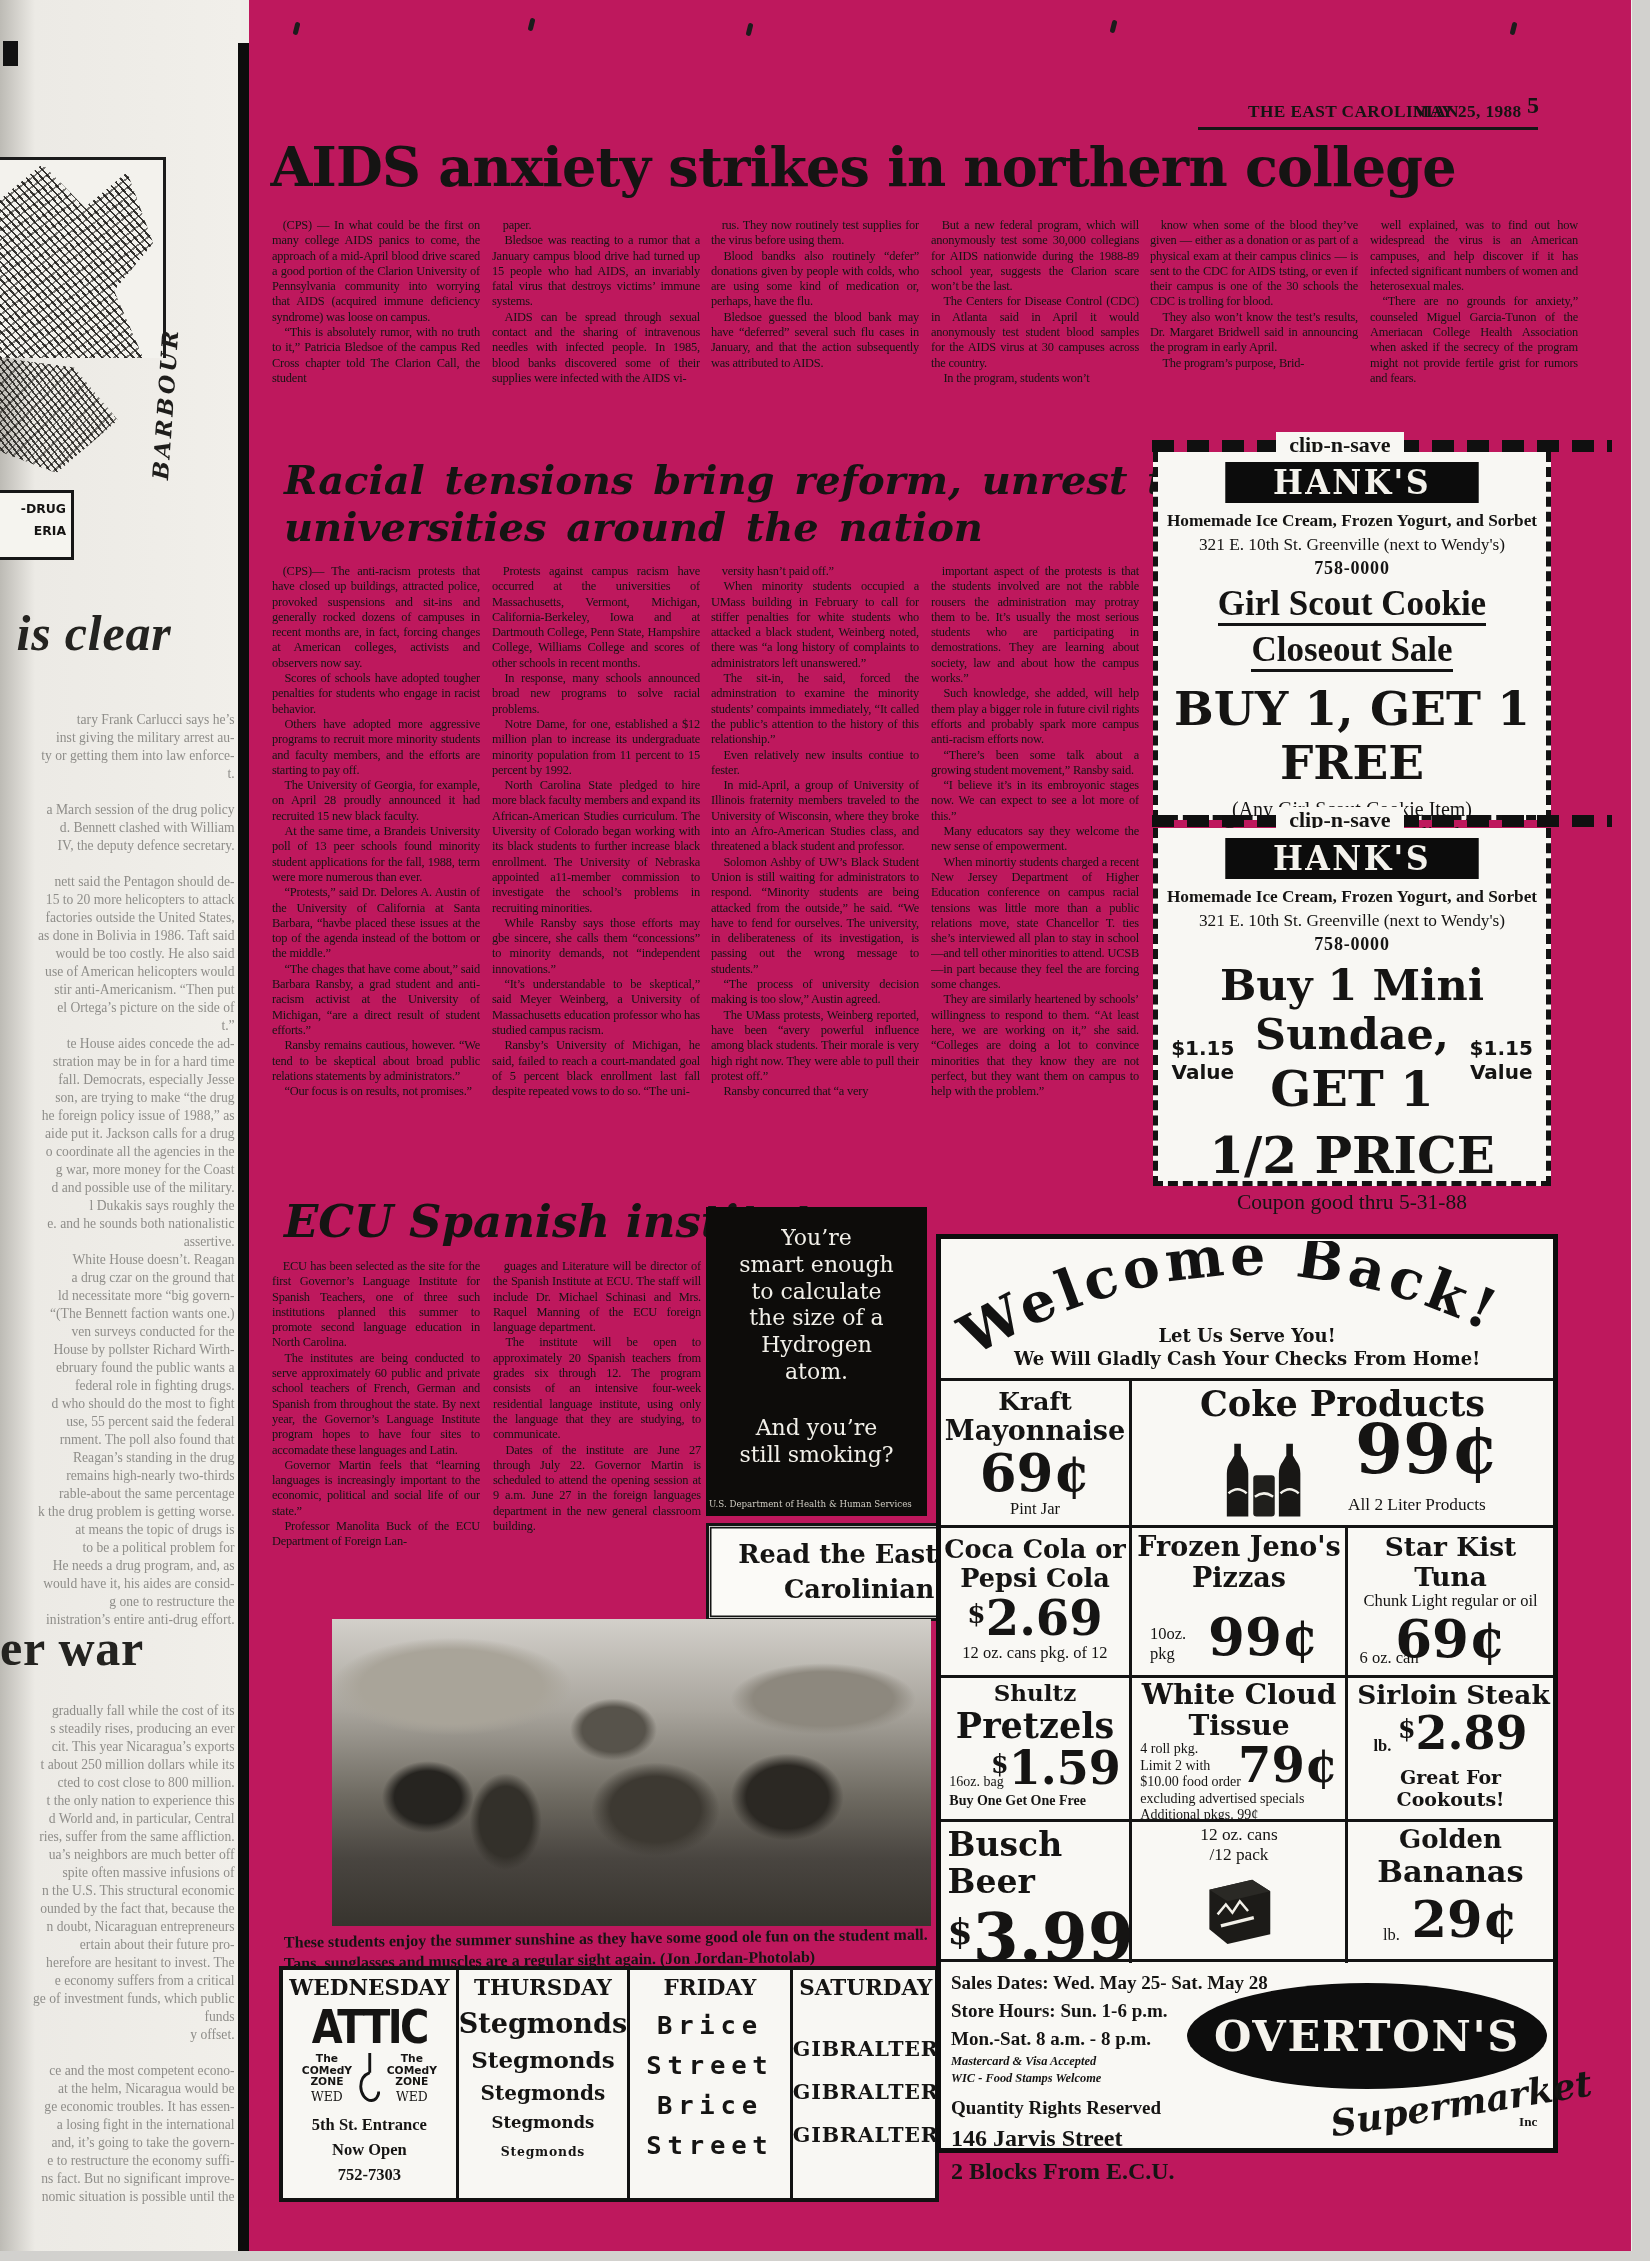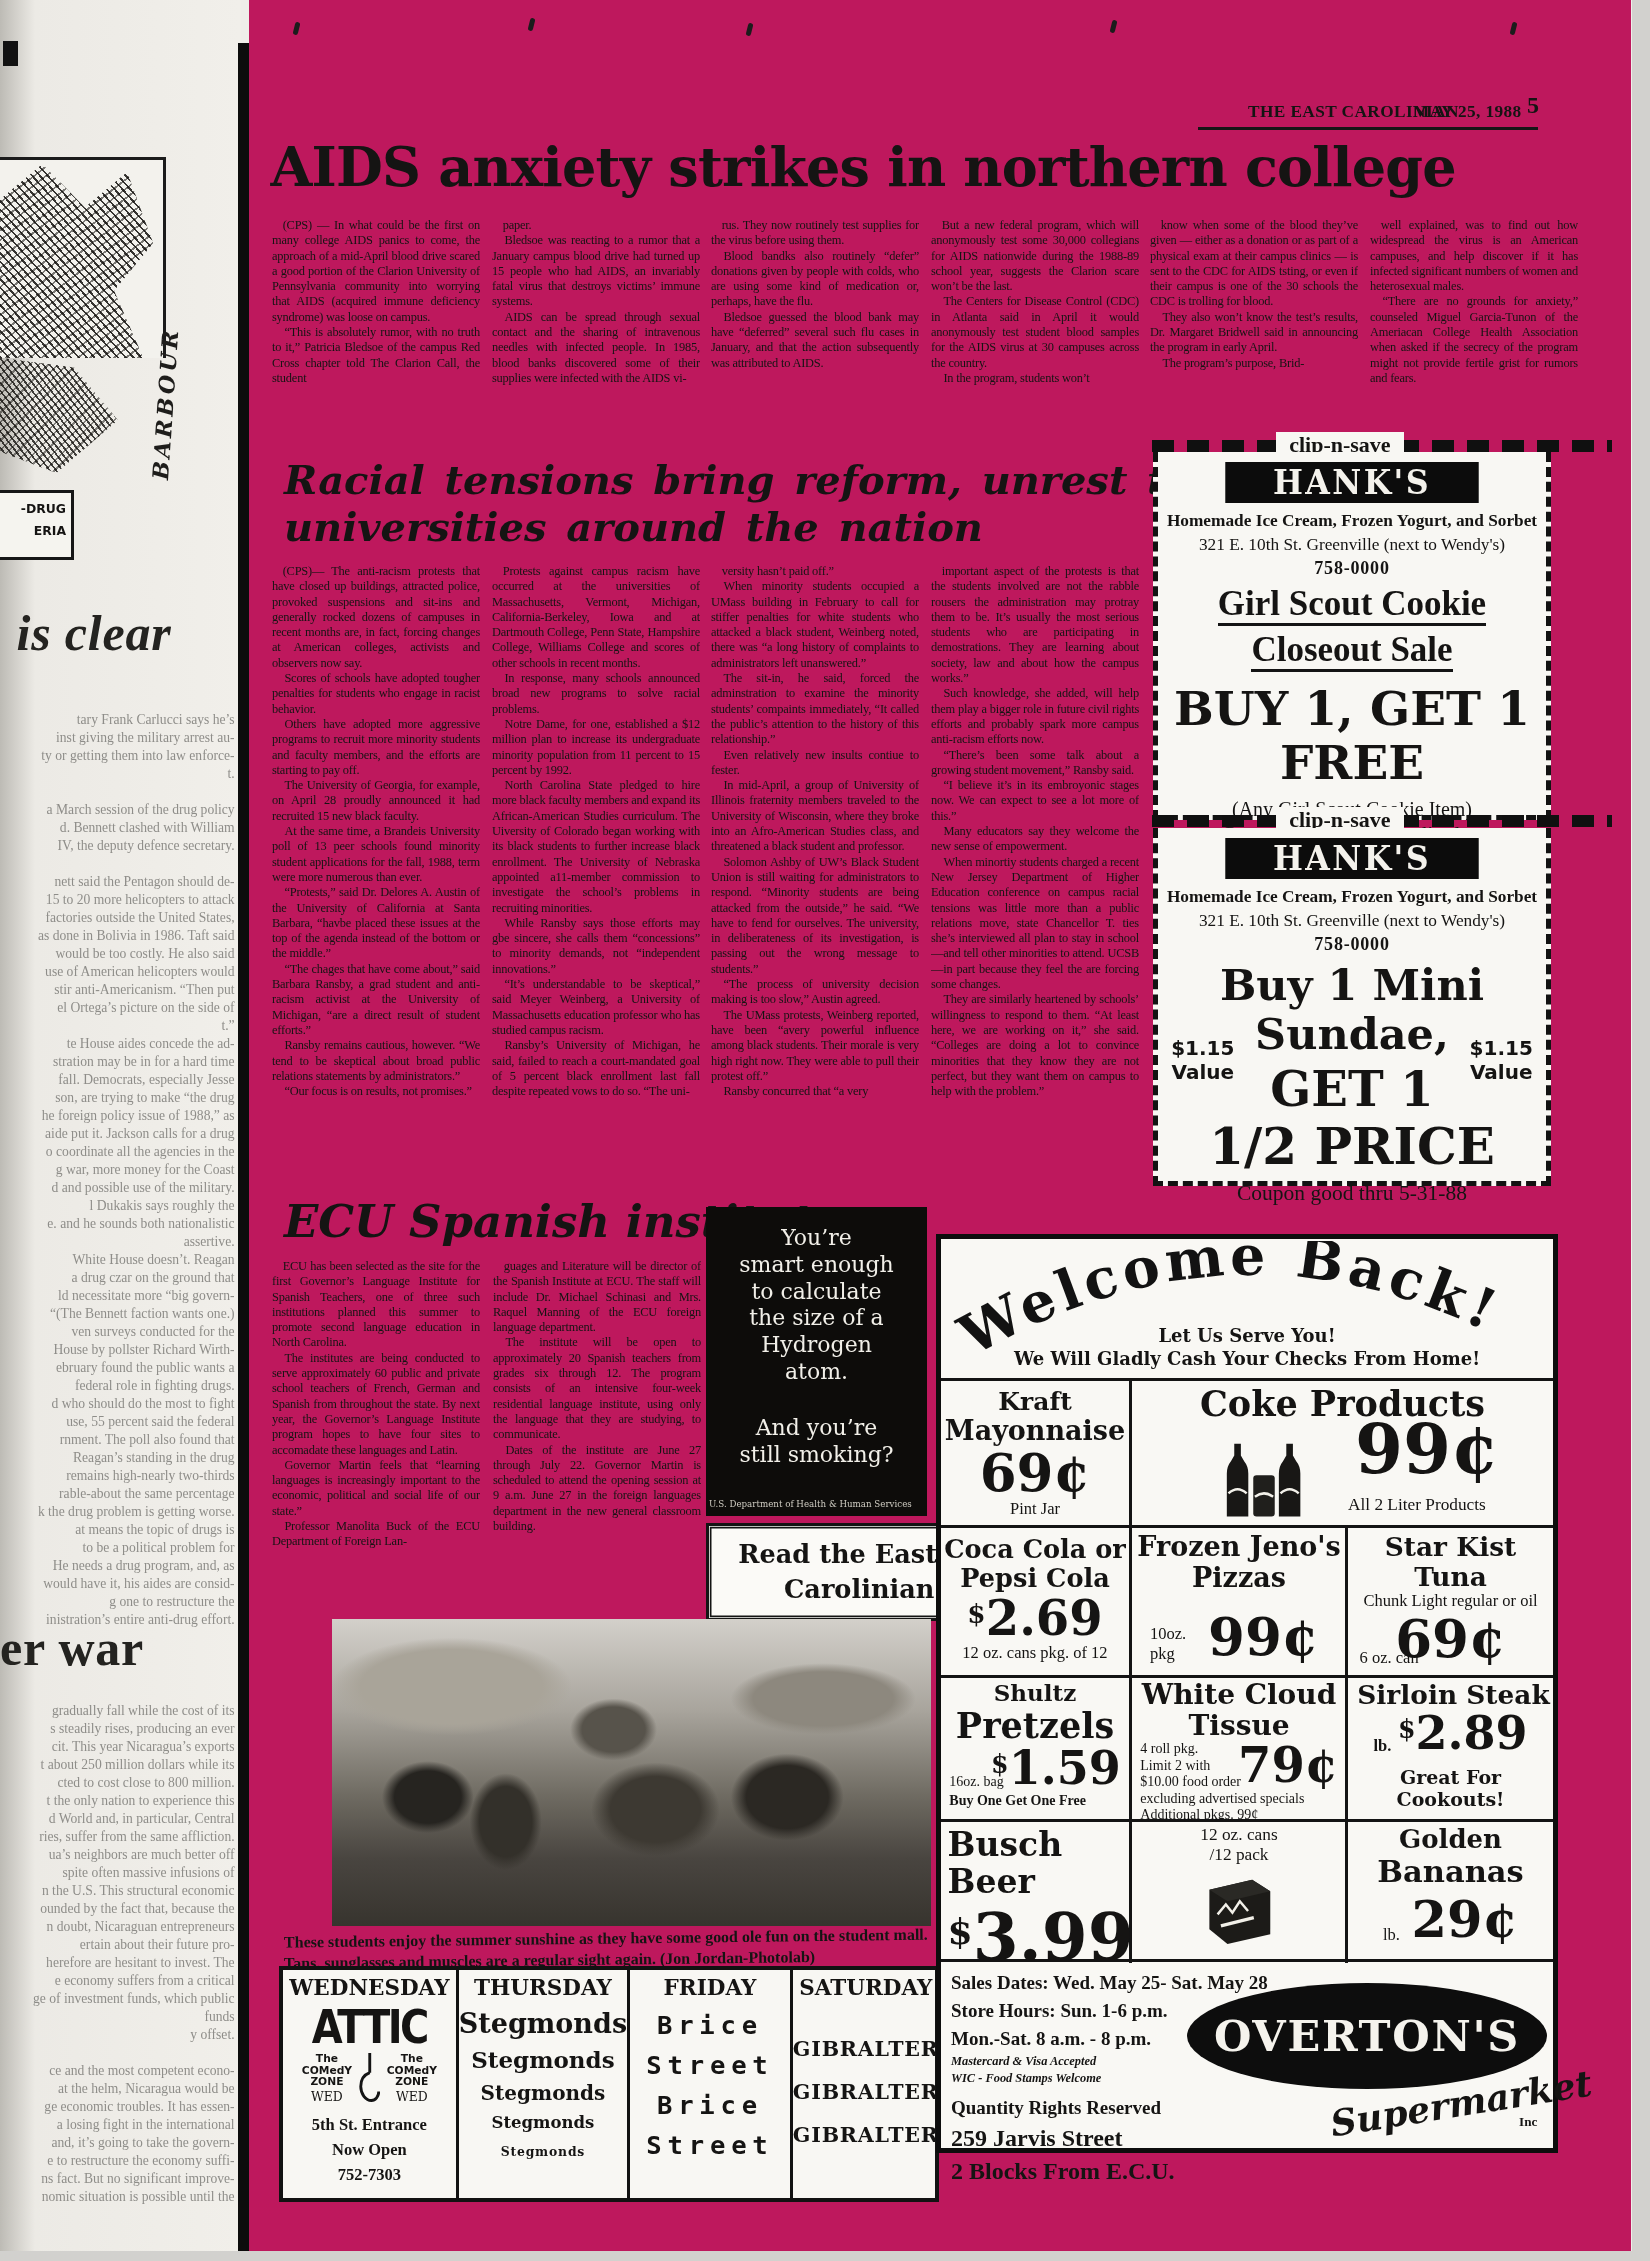--- a/index.html
+++ b/index.html
@@ -316,21 +316,21 @@
       <div class="cp-b1" style="margin-top:8.3px;">Homemade Ice Cream, Frozen Yogurt, and Sorbet</div>
       <div class="cp-n1" style="margin-top:3.3px;">321 E. 10th St. Greenville (next to Wendy's)</div>
       <div class="cp-ph" style="margin-top:3.3px;">758-0000</div>
       <div class="cp-big" style="margin-top:8.3px;font-size:43px;">Buy 1 Mini</div>
       <div class="cp-big" style="margin-top:3.3px;font-size:43px;">Sundae,</div>
       <div class="abs valblock pre" style="left:13.2px;top:208px;">$1.15
 Value</div>
       <div class="abs valblock pre" style="right:13.2px;top:208px;">$1.15
 Value</div>
       <div class="cp-big" style="margin-top:6.6px;font-size:48px;">GET 1</div>
-      <div class="cp-big" style="margin-top:5px;font-size:50px;">1/2 PRICE</div>
+      <div class="cp-big" style="margin-top:14px;font-size:50px;">1/2 PRICE</div>
       <div class="cp-note" style="margin-top:8.3px;font-size:21.5px;">Coupon good thru 5-31-88</div>
     </div>
 
     <div class="abs headline3" style="left:35px;top:1195px;">ECU Spanish institute</div>
     <div class="abs np-col" style="left:23px;top:1259px;width:208px;height:365px;">
         <p>ECU has been selected as the site for the first Governor’s Language Institute for Spanish Teachers, one of three such institutions planned this summer to promote second language education in North Carolina.</p>
         <p>The institutes are being conducted to serve approximately 60 public and private school teachers of French, German and Spanish from throughout the state. By next year, the Governor’s Language Institute program hopes to have four sites to accomadate these languages and Latin.</p>
         <p>Governor Martin feels that “learning languages is increasingly important to the economic, political and social life of our state.”</p>
         <p>Professor Manolita Buck of the ECU Department of Foreign Lan-</p>
       </div>
@@ -527,21 +527,21 @@
         </div>
       </div>
 
       <div class="abs" style="left:10px;top:730px;width:355px;">
         <div class="infoline">Sales Dates: Wed. May 25- Sat. May 28</div>
         <div class="infoline">Store Hours: Sun. 1-6 p.m.</div>
         <div class="infoline">Mon.-Sat. 8 a.m. - 8 p.m.</div>
         <div class="infosmall">Mastercard &amp; Visa Accepted</div>
         <div class="infosmall">WIC - Food Stamps Welcome</div>
         <div class="infoline" style="margin-top:8.3px;">Quantity Rights Reserved</div>
-        <div class="infobig">259 Jarvis Street</div>
+        <div class="infobig">146 Jarvis Street</div>
         <div class="infobig">2 Blocks From E.C.U.</div>
       </div>
       <div class="abs oval" style="left:246px;top:744px;width:360px;height:106px;">
         <span>OVERTON'S</span>
       </div>
       <div class="abs scriptword" style="left:388px;top:843px;">Supermarket</div>
       <div class="abs" style="left:578px;top:875px;font-weight:bold;font-size:13.2px;">Inc</div>
     </div>
   </div>
 

